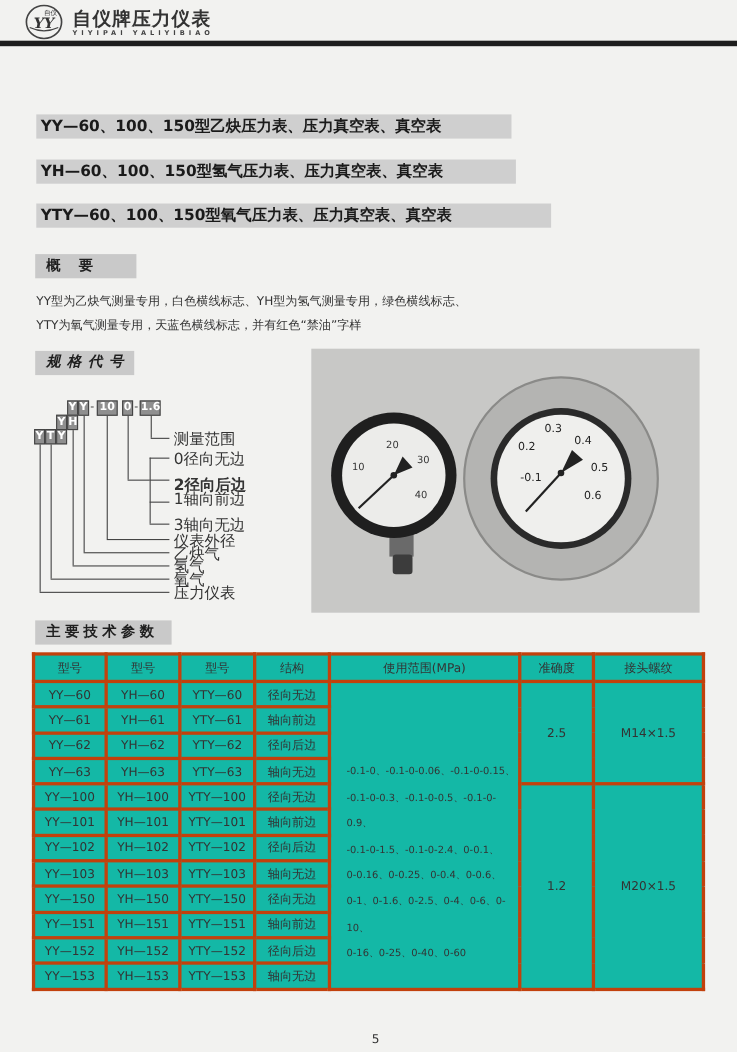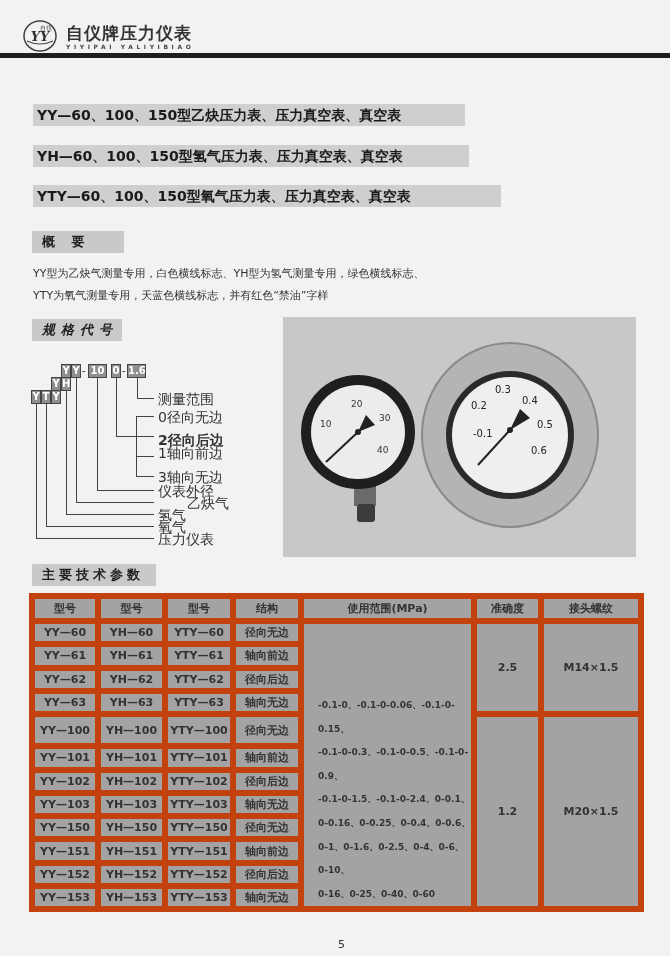--- a/index.html
+++ b/index.html
@@ -6,21 +6,21 @@
   html, body { width: 670px; height: 956px; overflow: hidden; }
   body {
     background: #f2f2f0;
     font-family: "DejaVu Sans", "Liberation Sans", sans-serif;
     color: #2a2a2a;
     position: relative;
   }
   .abs { position: absolute; }
 
   
-  .header { left: 0; top: 16px; width: 670px; height: 40px; }
+  .header { left: 0; top: 0; width: 670px; height: 40px; }
   .logo { left: 22px; top: 3px; width: 36px; height: 34px; }
   .brand-cn { left: 66px; top: 6px; font-size: 17px; font-weight: bold; color: #333; letter-spacing: 1px; }
   .brand-en { left: 66px; top: 27px; font-size: 6px; color: #444; letter-spacing: 3.6px; font-weight: bold; }
   .header-bar { left: 0; top: 37px; width: 670px; height: 5px; background: #1e1e1e; }
 
   
   .title-band {
     left: 33px; height: 22px; background: #cfcfcf;
     font-size: 14px; font-weight: bold; color: #1a1a1a;
     padding-left: 4px; line-height: 22px; white-space: nowrap;
@@ -40,21 +40,21 @@
   .cbox { position: absolute; border: 1.5px solid #444; background: #8f8f8f; color: #fff; font-size: 10px; font-weight: bold; text-align: center; line-height: 11px; height: 14px; }
   .cline { position: absolute; background: #444; }
   .clabel { position: absolute; font-size: 14px; color: #333; white-space: nowrap; }
 
   
   .photo { left: 283px; top: 317px; width: 353px; height: 240px; background: #c8c8c6; overflow: hidden; }
 
   
   .spec-table { left: 29px; top: 593px; border-collapse: collapse; font-size: 11px; color: #333; }
   .spec-table td, .spec-table th {
-    border: 6px solid #c2410c; text-align: center; font-weight: bold; height: 23.3px; padding: 0; background: #a3a3a3;
+    border: 3px solid #c2410c; text-align: center; font-weight: normal; height: 23.3px; padding: 0; background: #14b8a6;
   }
   .spec-table th { height: 25px; }
   .range-cell { text-align: left !important; vertical-align: top; padding: 70px 0 0 14px !important; font-size: 9px; line-height: 23.6px; }
 
   .page-num { left: 338px; top: 938px; font-size: 11px; color: #333; }
 </style>
 </head>
 <body>
 
 <div class="abs header">
@@ -122,21 +122,21 @@
 
   <div class="cline" style="left:6px;top:44px;width:1px;height:134px;"></div>
   <div class="cline" style="left:6px;top:178px;width:118px;height:1px;"></div>
 
   <div class="clabel" style="left:128px;top:31px;">测量范围</div>
   <div class="clabel" style="left:128px;top:49px;">0径向无边</div>
   <div class="clabel" style="left:128px;top:85px;">1轴向前边</div>
   <div class="clabel" style="left:128px;top:72px;font-weight:bold;">2径向后边</div>
   <div class="clabel" style="left:128px;top:109px;">3轴向无边</div>
   <div class="clabel" style="left:128px;top:123px;">仪表外径</div>
-  <div class="clabel" style="left:128px;top:135px;margin-left:29px;">乙炔气</div>
+  <div class="clabel" style="left:128px;top:135px;">乙炔气</div>
   <div class="clabel" style="left:128px;top:147px;">氢气</div>
   <div class="clabel" style="left:128px;top:159px;">氧气</div>
   <div class="clabel" style="left:128px;top:171px;">压力仪表</div>
 </div>
 
 <div class="abs photo">
   <svg width="353" height="240" viewBox="0 0 353 240">
 
     <rect x="71" y="167" width="22" height="22" fill="#6a6a6a"></rect>
     <rect x="74" y="187" width="18" height="18" rx="3" fill="#3c3c3c"></rect>

